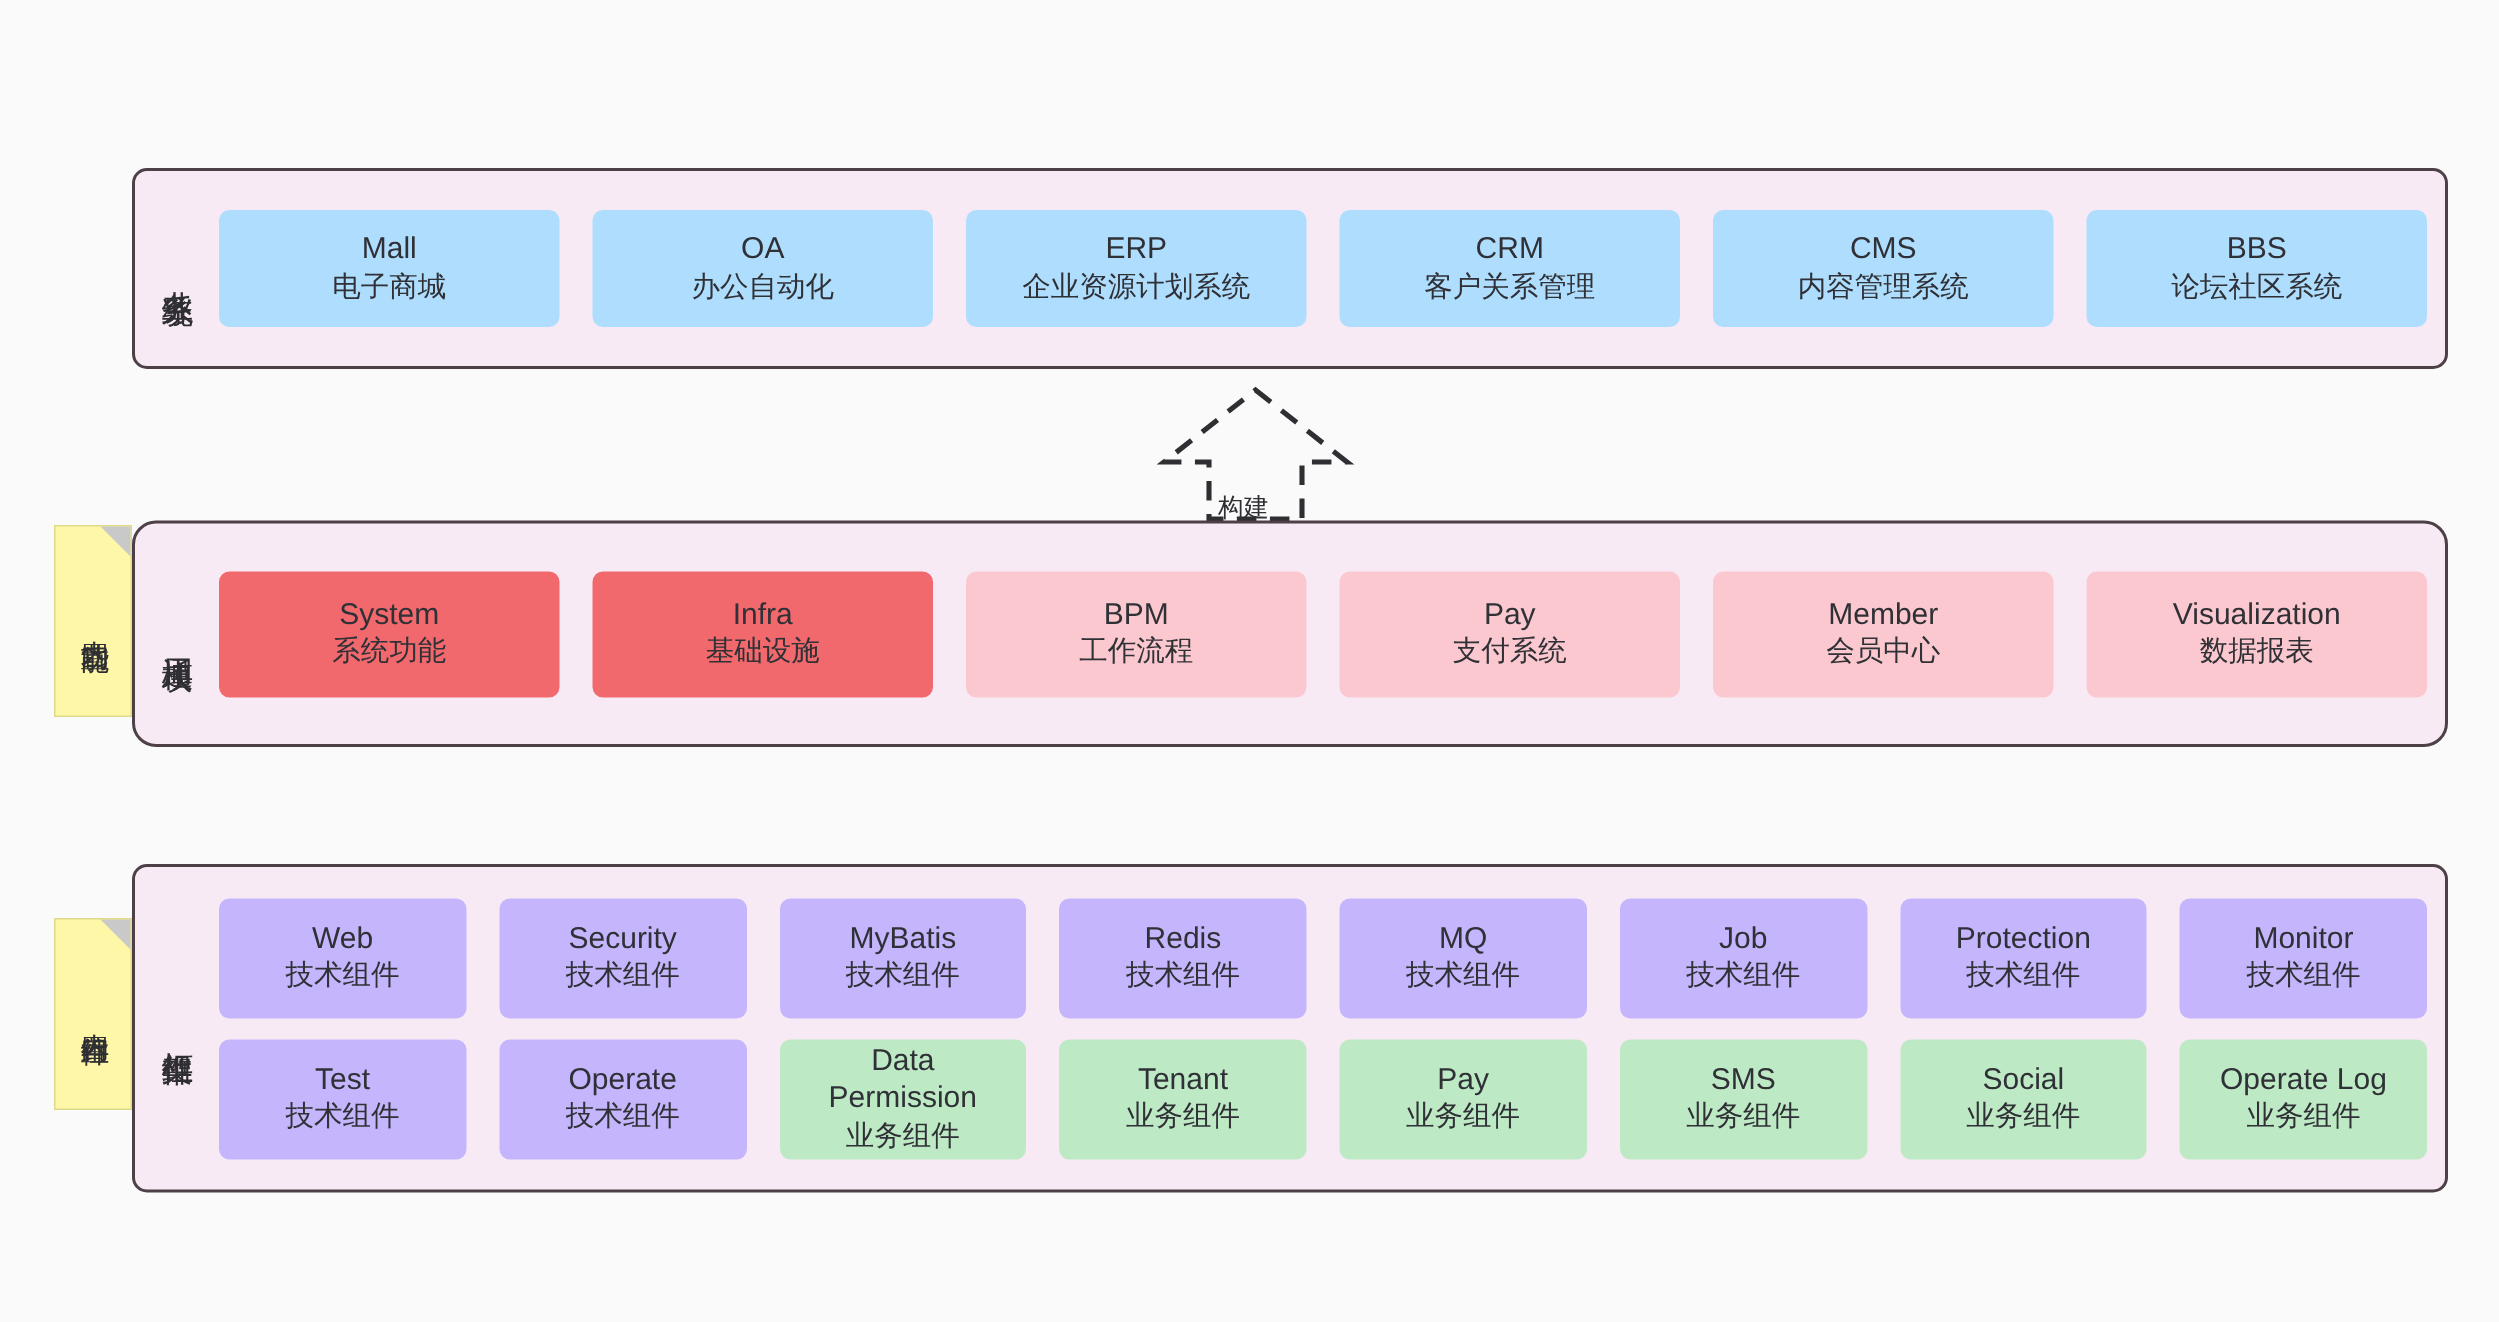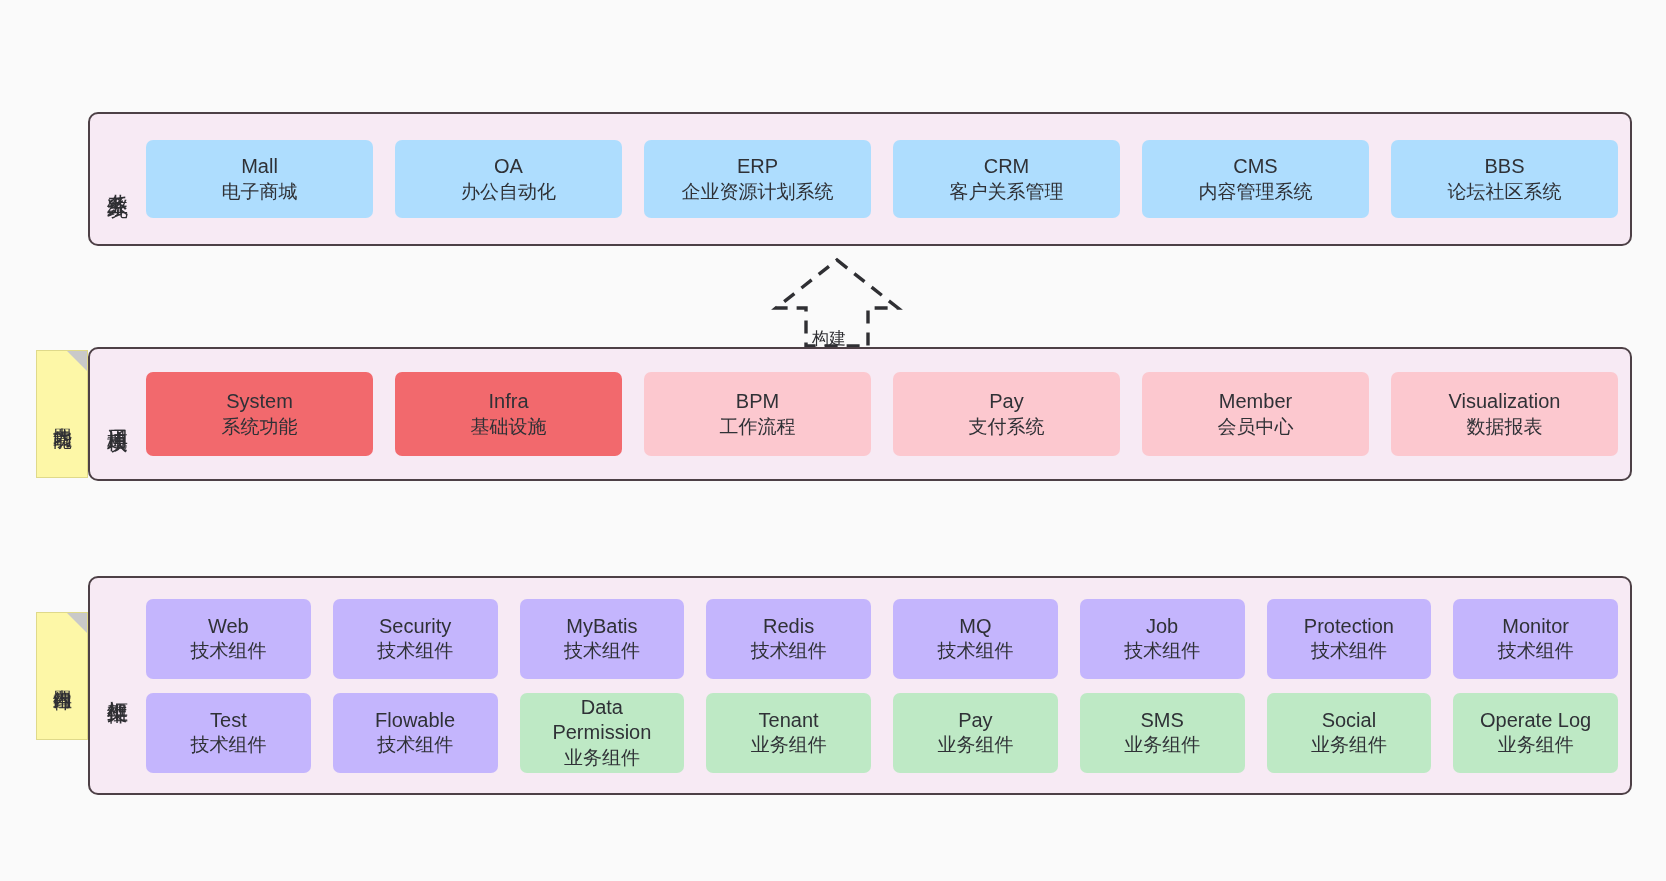--- a/index.html
+++ b/index.html
@@ -74,21 +74,21 @@
   .c-blue      { background: #aeddfe; }
   .c-red       { background: #f2696d; }
   .c-pink      { background: #fcc8cf; }
   .c-green     { background: #c4b5fd; }
   .c-greenlite { background: #bee9c5; }
 
   
   .layer-1 { left: 88px; top: 112px; width: 1544px; height: 134px; }
   .layer-1 .card { height: 78px; }
 
-  .layer-2 { left: 88px; top: 347px; width: 1544px; height: 134px; }
+  .layer-2 { left: 88px; top: 347px; width: 1544px; height: 151px; border-radius: 16px; }
   .layer-2 .card { height: 84px; }
 
   .layer-3 { left: 88px; top: 576px; width: 1544px; height: 219px; }
   .layer-3 .card { height: 80px; }
 
   
   .note {
     position: absolute;
     width: 52px;
     background: #fdf7a7;
@@ -256,21 +256,21 @@
           <span class="cn">技术组件</span>
         </div>
       </div>
 
       <div class="row">
         <div class="card c-green">
           <span class="en">Test</span>
           <span class="cn">技术组件</span>
         </div>
         <div class="card c-green">
-          <span class="en">Flowable</span>
+          <span class="en">Operate</span>
           <span class="cn">技术组件</span>
         </div>
         <div class="card c-greenlite">
           <span class="en">Data Permission</span>
           <span class="cn">业务组件</span>
         </div>
         <div class="card c-greenlite">
           <span class="en">Tenant</span>
           <span class="cn">业务组件</span>
         </div>

